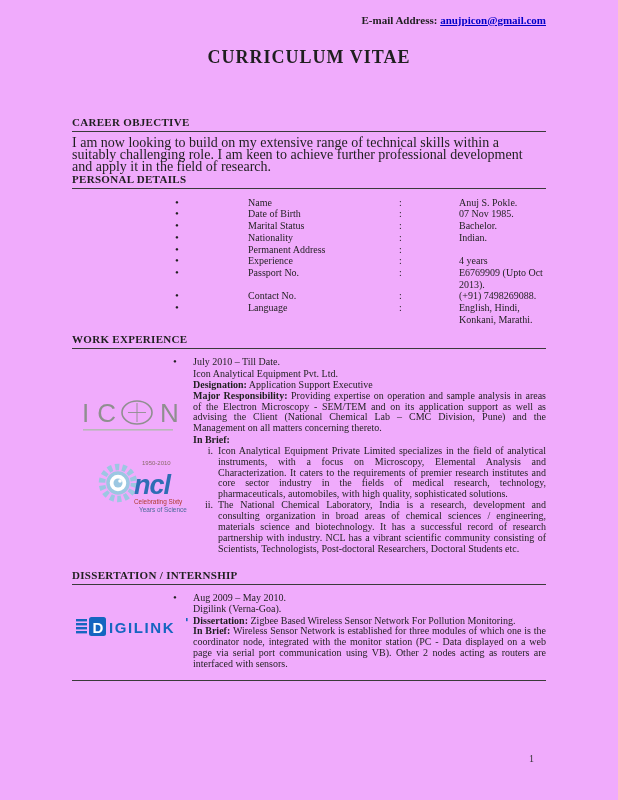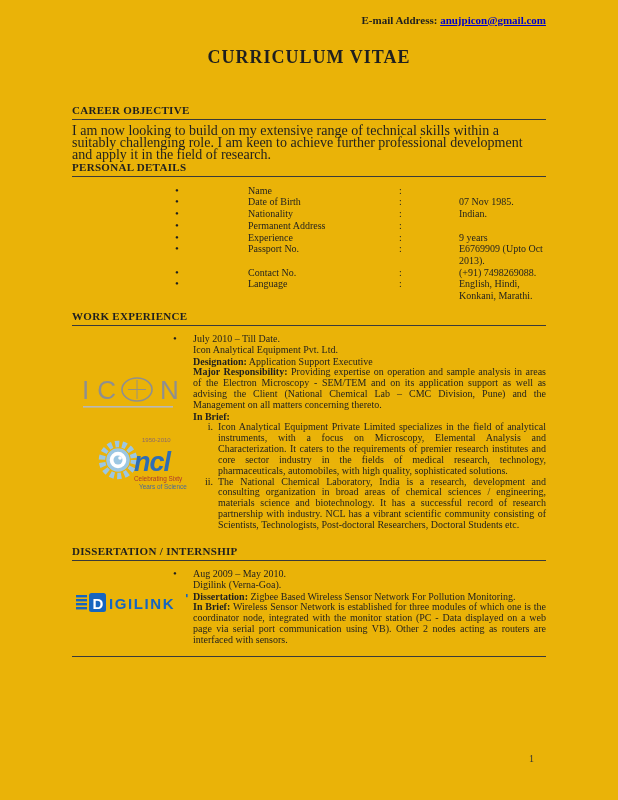--- a/index.html
+++ b/index.html
@@ -1,36 +1,36 @@
 <!DOCTYPE html>
 <html><head>
 <meta charset="utf-8">
 <style>
   html,body{margin:0;padding:0;background:#ffffff;}
   .page{
     position:relative;
     width:618px;height:800px;
     margin:0 auto;
-    background:#eab308;
+    background:#f0abfc;
     box-sizing:border-box;
     padding:14px 72px 0 72px;
     font-family:"Liberation Serif",serif;
     color:#1f1f1f;
     overflow:hidden;
   }
   
   .email-line{ text-align:right; font-size:11px; font-weight:bold; line-height:13px;}
   .email-line a{ color:#0000c8; text-decoration:underline; cursor:pointer;}
   h1.page-title{
     margin:20px 0 0 0; text-align:center;
     font-size:18px; font-weight:bold; letter-spacing:1px; line-height:21px;
   }
   
   .sec{ margin:0; }
-  .sec-career{ margin-top:36px; }
+  .sec-career{ margin-top:48px; }
   .sec-personal{ }
   .sec-work{ margin-top:8px; }
   .sec-diss{ margin-top:14px; }
   h2.sec-head{
     margin:0; font-size:11px; font-weight:bold; letter-spacing:.3px;
     padding-bottom:2px; border-bottom:1.2px solid #3a3a3a; line-height:13px;
   }
   
   .co-body{ margin:5px 0 0 0; font-size:14px; line-height:11.9px; }
   
@@ -80,43 +80,50 @@
     <p class="co-body">I am now looking to build on my extensive range of technical skills within a suitably challenging role. I am keen to achieve further professional development and apply it in the field of research.</p>
   </section>
 
   <section class="sec sec-personal">
     <h2 class="sec-head">PERSONAL DETAILS</h2>
     <div class="pd-list">
       <div class="pd-row">
         <span class="pd-bullet"></span>
         <span class="pd-label">Name</span>
         <span class="pd-colon"></span>
+        <span class="pd-value">Anuj S. Pokle.</span>
       </div>
       <div class="pd-row">
         <span class="pd-bullet"></span>
         <span class="pd-label">Date of Birth</span>
         <span class="pd-colon"></span>
         <span class="pd-value">07 Nov 1985.</span>
       </div>
       <div class="pd-row">
         <span class="pd-bullet"></span>
+        <span class="pd-label">Marital Status</span>
+        <span class="pd-colon"></span>
+        <span class="pd-value">Bachelor.</span>
+      </div>
+      <div class="pd-row">
+        <span class="pd-bullet"></span>
         <span class="pd-label">Nationality</span>
         <span class="pd-colon"></span>
         <span class="pd-value">Indian.</span>
       </div>
       <div class="pd-row">
         <span class="pd-bullet"></span>
         <span class="pd-label">Permanent Address</span>
         <span class="pd-colon"></span>
       </div>
       <div class="pd-row">
         <span class="pd-bullet"></span>
         <span class="pd-label">Experience</span>
         <span class="pd-colon"></span>
-        <span class="pd-value">9 years</span>
+        <span class="pd-value">4 years</span>
       </div>
       <div class="pd-row">
         <span class="pd-bullet"></span>
         <span class="pd-label">Passport No.</span>
         <span class="pd-colon"></span>
         <span class="pd-value">E6769909 (Upto Oct 2013).</span>
       </div>
       <div class="pd-row">
         <span class="pd-bullet"></span>
         <span class="pd-label">Contact No.</span>

